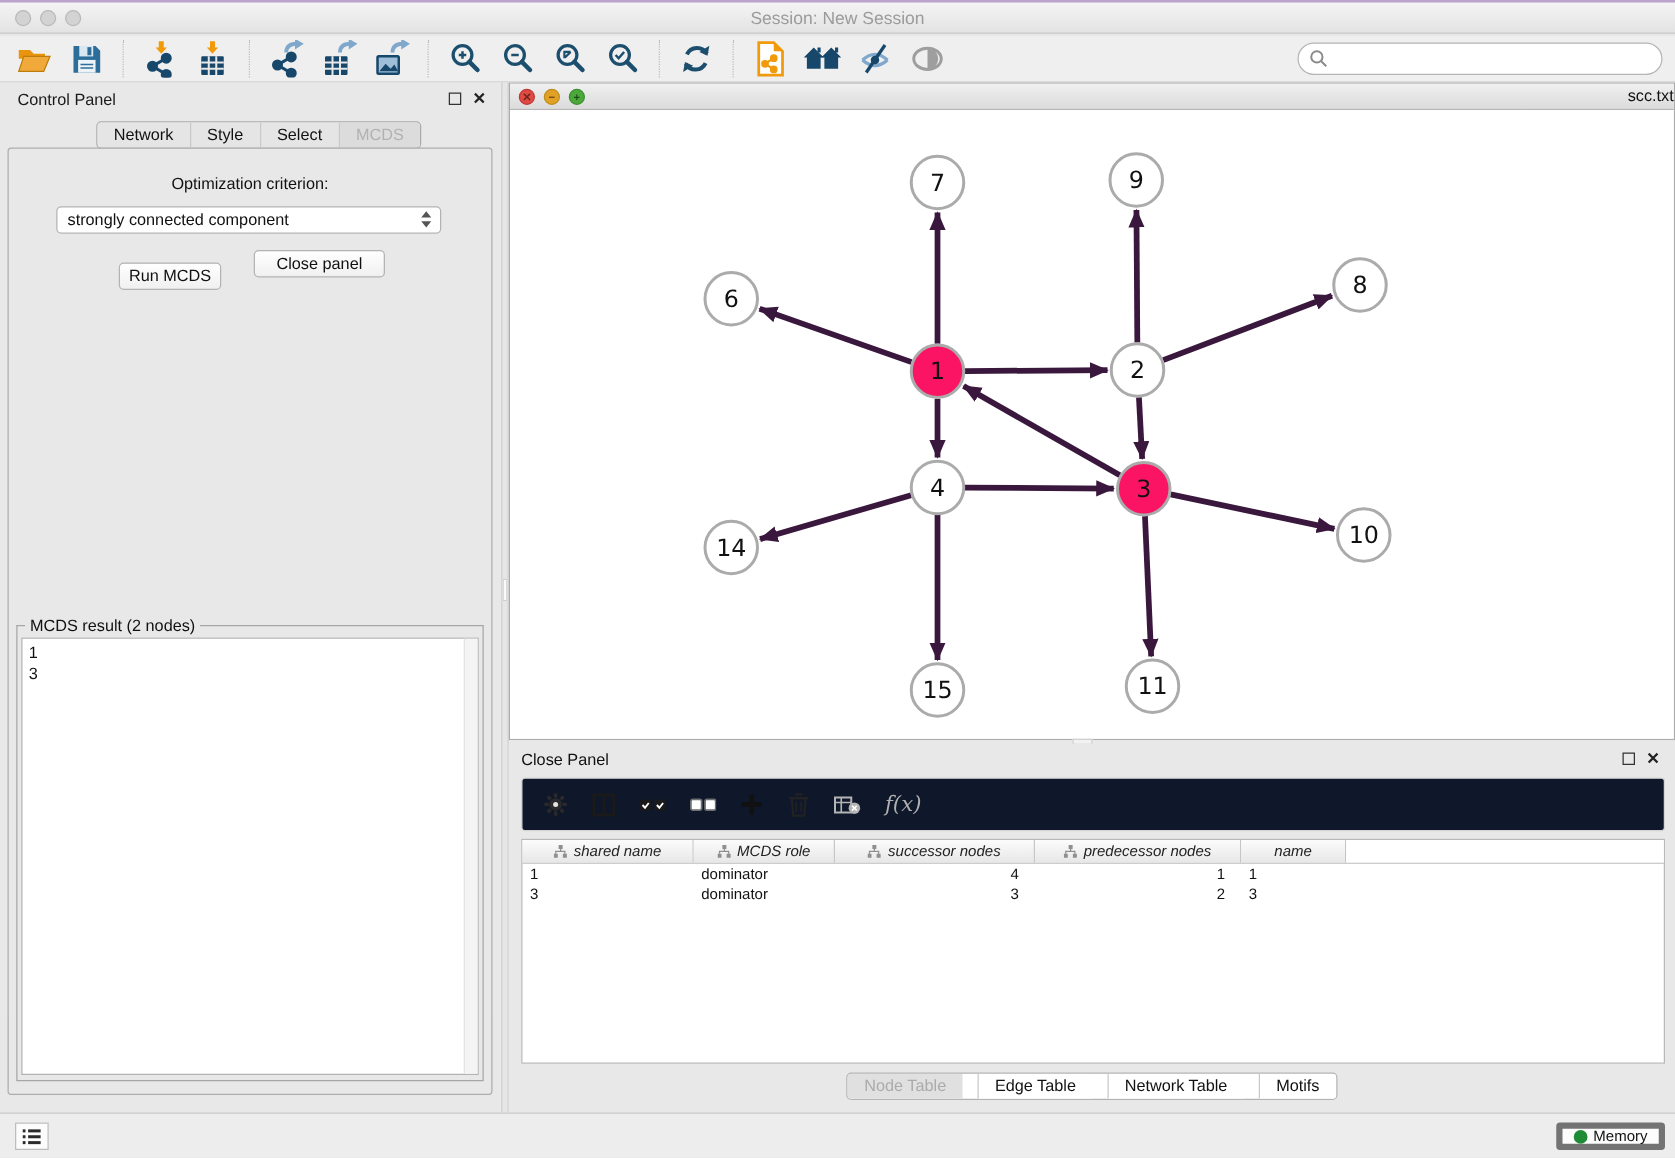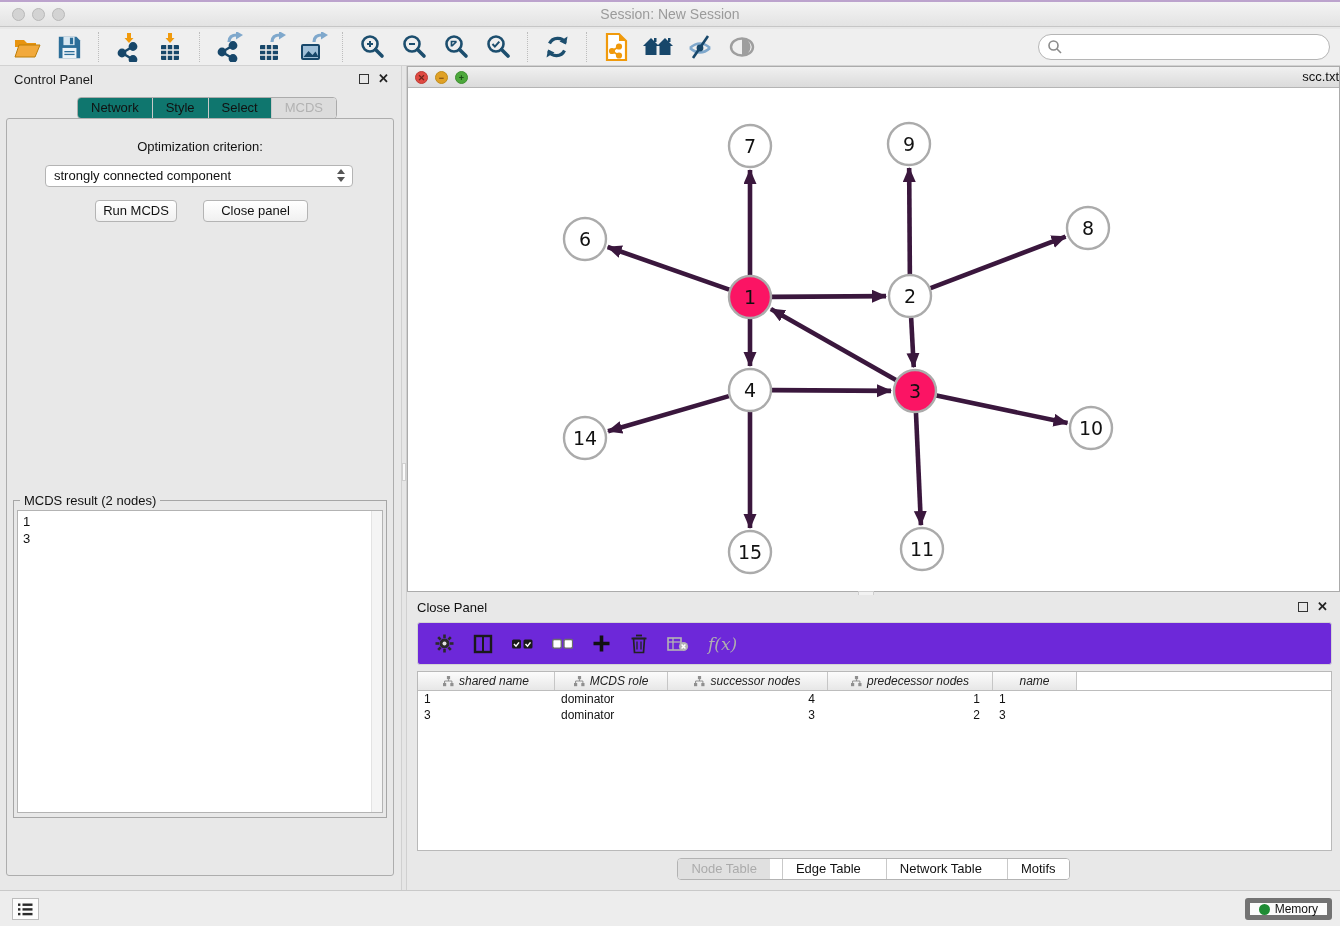--- a/index.html
+++ b/index.html
@@ -26,36 +26,36 @@
     font-family:"Liberation Sans",sans-serif; }
   
   .control-panel { position:absolute; left:0; top:66px; width:401px; height:824px; background:#E8E8E8; }
   .cp-title { position:absolute; left:14px; top:6px; font-size:13px; color:#1a1a1a; }
   .panel-btns { position:absolute; right:12px; top:7px; display:flex; gap:9px; align-items:center; }
   .float-ico { width:10px; height:10px; border:1.6px solid #333; background:transparent; }
   .close-ico { font-size:13px; font-weight:bold; color:#222; line-height:11px; }
   .close-ico::before { content:"✕"; }
   .cp-tabs { position:absolute; left:77px; top:31px; height:22px; display:flex;
     border:1px solid #ABABAB; border-radius:4px; overflow:hidden; background:#FFF; }
-  .cp-tab { padding:0 13px; line-height:20px; font-size:13px; color:#111; background:#0f766e; border-left:1px solid #C9C9C9; }
+  .cp-tab { padding:0 13px; line-height:20px; font-size:13px; color:#111; background:#e5e5e5; border-left:1px solid #C9C9C9; }
   .cp-tab:first-child { border-left:none; }
   .cp-tab.selected { background:#DCDCDC; color:#B2B2B2; }
   .cp-content { position:absolute; left:6px; top:52px; width:388px; height:758px;
     border:1px solid #ADADAD; border-radius:3px; background:#E8E8E8; }
   .opt-label { margin-top:20px; text-align:center; font-size:13px; }
   .cp-select { position:absolute; left:38px; top:46px; width:308px; height:22px; background:#FFF;
     border:1px solid #B4B4B4; border-radius:4px; font-size:13px; line-height:20px; padding-left:8px; }
   .updown { position:absolute; right:7px; top:3px; display:flex; flex-direction:column; gap:3px; }
   .tri-up { width:0; height:0; border-left:4px solid transparent; border-right:4px solid transparent; border-bottom:5px solid #555; }
   .tri-dn { width:0; height:0; border-left:4px solid transparent; border-right:4px solid transparent; border-top:5px solid #555; }
   .cp-btn { position:absolute; top:81px; height:22px; background:linear-gradient(#FFFFFF,#F0F0F0);
     border:1px solid #B4B4B4; border-radius:4px; font-size:13px; text-align:center; line-height:20px; }
-  .btn-run { left:88px; width:82px; }
+  .btn-run { left:88px; width:82px;margin-top:10px; }
   .btn-close { left:196px; width:105px; }
-  .group-box { position:absolute; left:6px; top:381px; width:374px; height:318px; border:1px solid #A6A6A6; }
+  .group-box { position:absolute; left:6px; top:381px; width:374px; height:365px; border:1px solid #A6A6A6; }
   .group-label { position:absolute; top:-8px; left:6px; background:#E8E8E8; padding:0 4px; font-size:13px; }
   .group-inner { position:absolute; left:3px; top:9px; right:3px; bottom:4px; background:#FFF; border:1px solid #B3B3B3; }
   .scroll-track { position:absolute; right:0; top:0; bottom:0; width:11px; background:#F4F4F4; border-left:1px solid #E3E3E3; }
   .result-line { font-size:13px; line-height:17px; padding-left:5px; }
   .group-inner .result-line:first-of-type { padding-top:2px; }
   
   .v-split { position:absolute; left:401px; top:66px; width:6px; height:824px; background:#E6E6E6;
     border-left:1px solid #D0D0D0; border-right:1px solid #D0D0D0; }
   .v-handle { position:absolute; left:0; top:397px; width:4px; height:18px; background:#FAFAFA; border:1px solid #CFCFCF; }
   .h-handle { position:absolute; left:858px; top:591px; width:16px; height:5px; background:#F2F2F2; border:1px solid #CFCFCF; }
@@ -72,21 +72,21 @@
   .light.red::before { content:"✕"; }
   .light.yellow { background:#E0A126; border:1px solid #C08D1C; }
   .light.yellow::before { content:"−"; }
   .light.green { background:#4DA83C; border:1px solid #3E8F30; color:rgba(10,50,10,0.75); }
   .light.green::before { content:"+"; }
   .nw-canvas { position:absolute; left:0; top:21px; width:931px; height:503px; background:#FFF; }
   
   .table-panel { position:absolute; left:407px; top:595px; width:933px; height:295px; background:#E8E8E8; }
   .tp-title { position:absolute; left:10px; top:5px; font-size:13px; }
   .tp-btns { position:absolute; right:12px; top:6px; display:flex; gap:9px; align-items:center; }
-  .tp-toolbar { position:absolute; left:10px; top:27px; right:8px; height:43px; background:#6d28d9;
+  .tp-toolbar { position:absolute; left:10px; top:27px; right:8px; height:43px; background:#0f172a;
     border:1px solid #D4D4D4; border-radius:3px; display:flex; align-items:center; padding-left:17px; gap:19px; }
   .fx { font-family:"DejaVu Serif", serif; font-style:italic; font-size:17px; color:#AFAFAF; }
   .tp-table { position:absolute; left:10px; top:76px; right:8px; height:180px; background:#FFF; border:1px solid #B9B9B9; }
   .thead { display:flex; height:19px; border-bottom:1px solid #BDBDBD;font-style:italic; }
   .th { background:linear-gradient(#FCFCFC,#E7E7E7); border-right:1px solid #C6C6C6;
     display:flex; align-items:center; justify-content:center; gap:5px; font-size:12px; color:#222; }
   .th-rest { flex:1; background:#FFF; }
   .tr { display:flex; height:16px; align-items:center; font-size:12px; }
   .td { padding:0 6px; }
   .td.num { text-align:right; padding-right:13px; }

